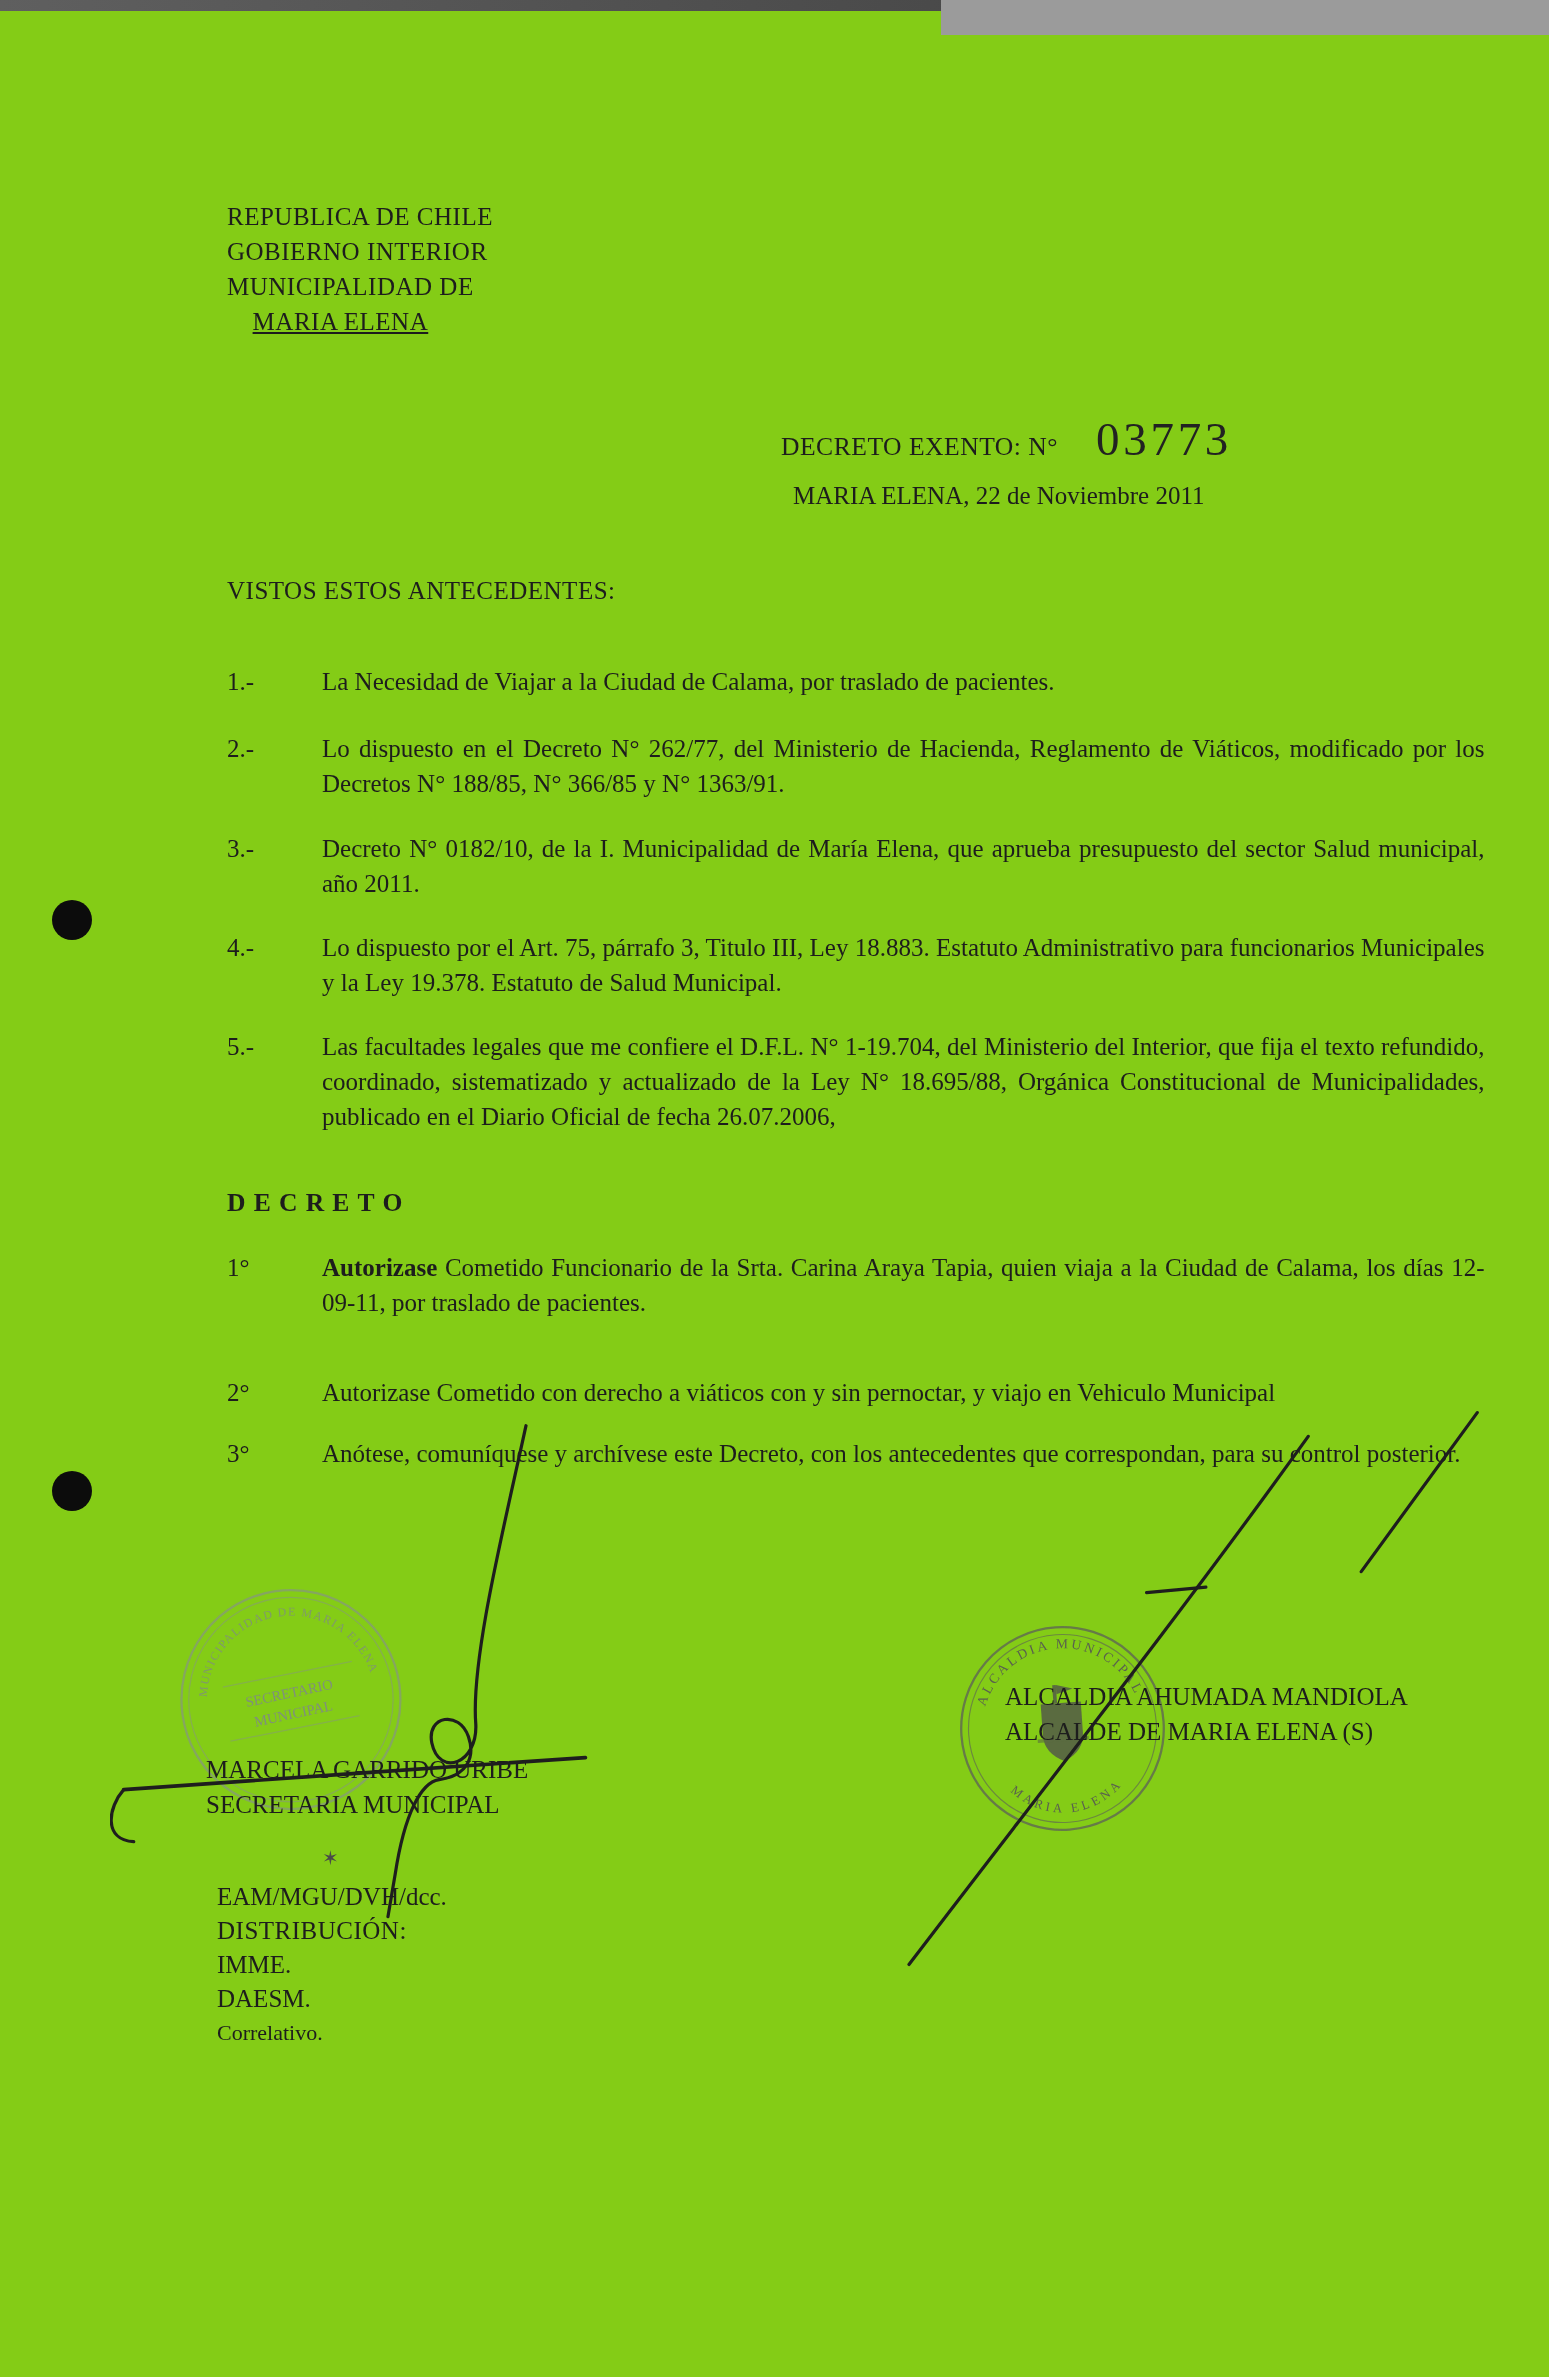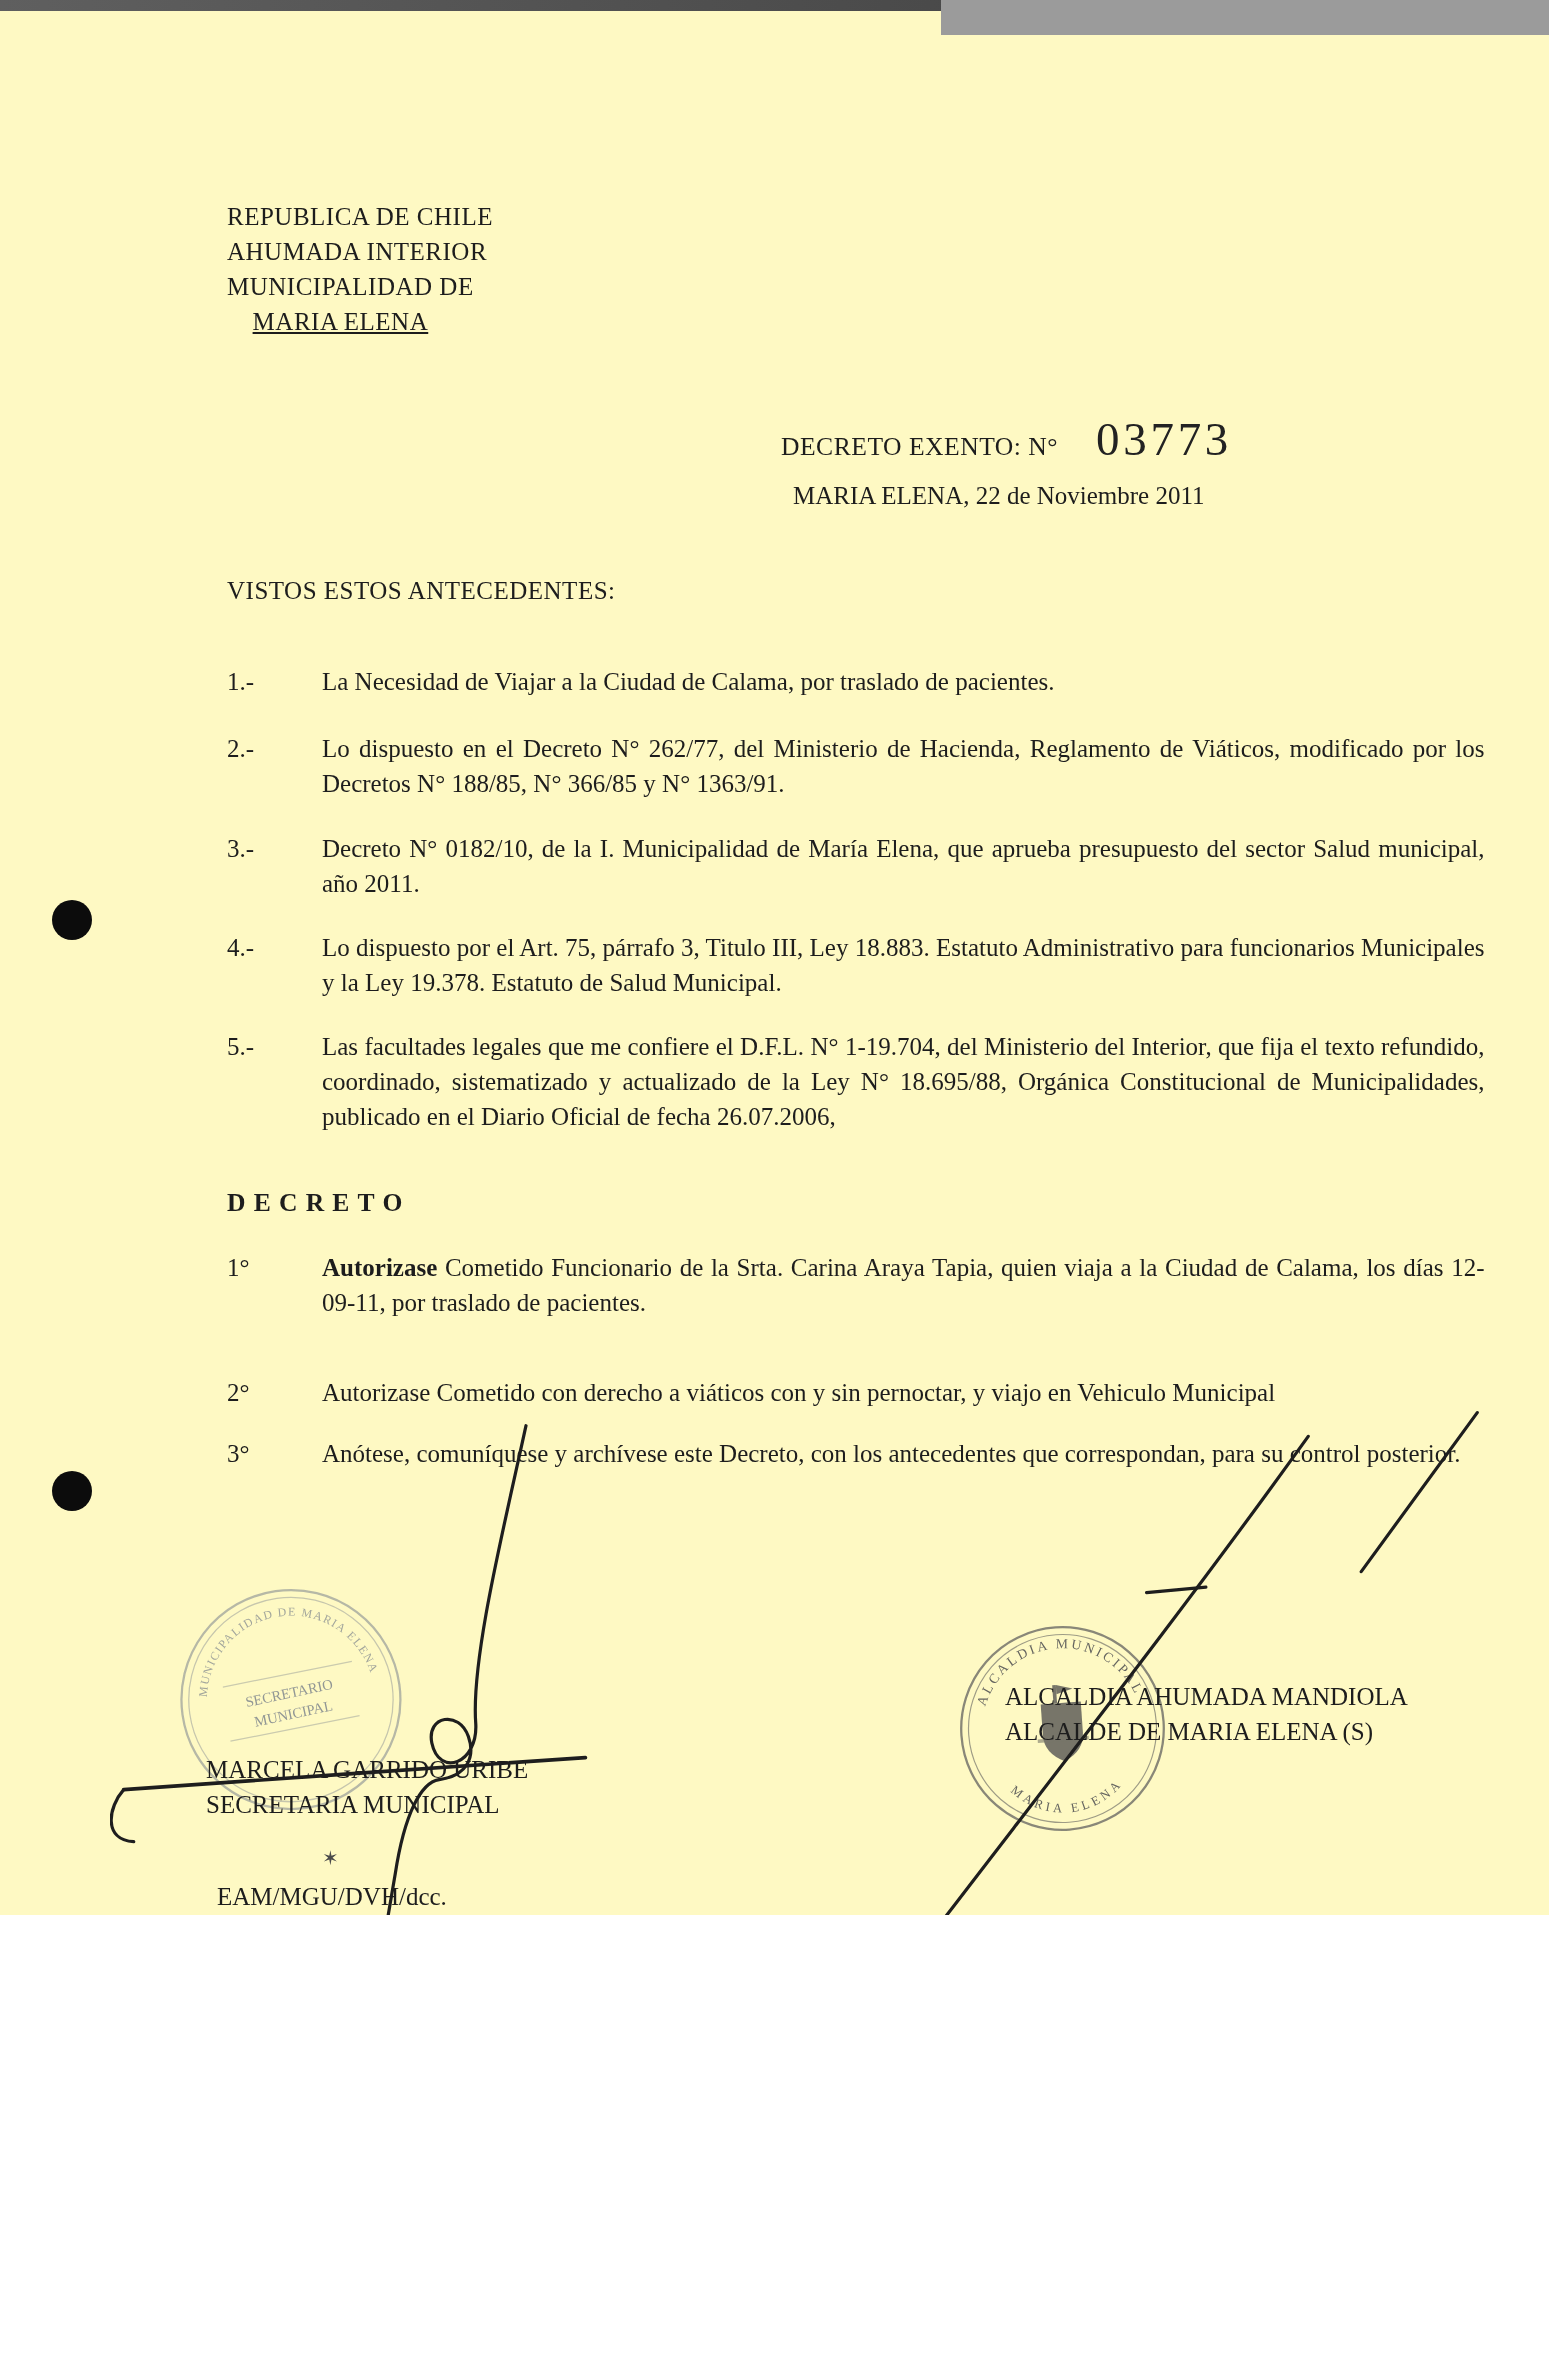--- a/index.html
+++ b/index.html
@@ -1,19 +1,19 @@
 <!DOCTYPE html>
 <html style="font-size:14.6px"><head>
 <meta charset="utf-8">
 <style>
   html,body { margin:0; padding:0; background:#ffffff; }
   .page {
     position:relative;
-    width:1550px; height:1915px;
-    background:#fef9c3;
+    width:1550px; height:2377px;
+    background:#84cc16;
     overflow:hidden;
     font-family:"Liberation Serif", serif;
     color:#1d1d1d;
     font-size:25px;
   }
   .abs { position:absolute; }
 
   
   .scan-top    { top:0; left:0; width:1550px; height:11px; background:linear-gradient(90deg,#5f5f5f,#3c3c3c); }
   .scan-corner { top:0; left:941px; width:609px; height:35px; background:#9b9b9b; }
@@ -60,21 +60,21 @@
 
 <div class="page">
 
   <div class="abs scan-top"></div>
   <div class="abs scan-corner"></div>
   <div class="abs hole" style="top:900px; left:52px;"></div>
   <div class="abs hole" style="top:1471px; left:52px;"></div>
 
   <div class="abs letterhead">
     <div>REPUBLICA DE CHILE</div>
-    <div>AHUMADA INTERIOR</div>
+    <div>GOBIERNO INTERIOR</div>
     <div>MUNICIPALIDAD DE</div>
     <div class="city">MARIA ELENA</div>
   </div>
 
   <div class="abs decree-row">
     <span class="lbl">DECRETO EXENTO: N°</span>
     <span class="big">03773</span>
   </div>
   <div class="abs dateline">MARIA ELENA, 22 de Noviembre 2011</div>
 

